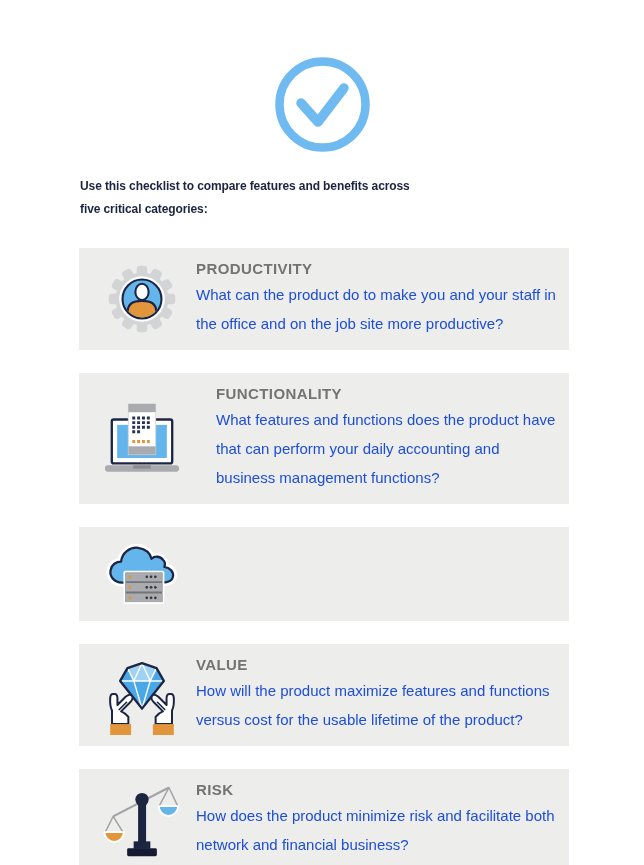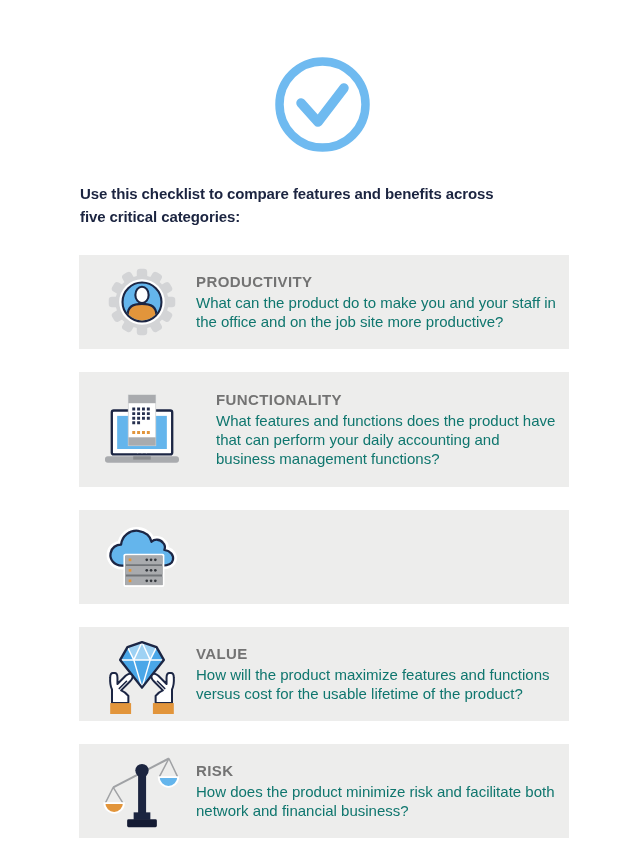--- a/index.html
+++ b/index.html
@@ -4,22 +4,22 @@
 <style>
   html,body{margin:0;padding:0;}
   body{
     width:644px;height:865px;overflow:hidden;background:#ffffff;
     font-family:"Liberation Sans","DejaVu Sans",sans-serif;
     -webkit-font-smoothing:antialiased;
   }
   .page{width:644px;height:865px;position:relative;}
   .hero{padding-top:56px;display:flex;justify-content:center;}
   .page-title{
-    margin:29px 60px 0 80px;
-    font-size:15px;line-height:23px;font-weight:700;
+    margin:22px 60px 0 80px;
+    font-size:12px;line-height:23px;font-weight:700;
     color:#1b2440;letter-spacing:-0.1px;
   }
   .page-title span{display:block;}
   .cards{
     margin:27px 0 0 79px;width:490px;
     display:flex;flex-direction:column;gap:23px;
   }
   .card{
     background:#ededec;display:flex;align-items:center;
     min-height:94px;box-sizing:border-box;
@@ -27,21 +27,21 @@
   .card.tall{min-height:115px;gap:20px;}
   .icon-cell{
     width:86px;margin-left:20px;flex:none;
     display:flex;justify-content:center;align-items:center;
   }
   .text-cell{margin-left:11px;max-width:386px;padding:12px 8px 12px 0;}
   .cat-title{
     margin:0 0 3px 0;font-size:15px;font-weight:700;
     color:#737373;letter-spacing:0.4px;
   }
-  .cat-desc{margin:0;font-size:15px;line-height:19px;color:#0f766e;}
+  .cat-desc{margin:0;font-size:15px;line-height:29px;color:#1d4ed8;}
   svg{display:block;}
 </style>
 </head>
 <body>
 
 <div class="page">
 
   <div class="hero">
     <svg width="97" height="97" viewBox="0 0 97 97">
       <circle cx="48.5" cy="48.5" r="43" fill="none" stroke="#6fbaf0" stroke-width="8.5"></circle>

